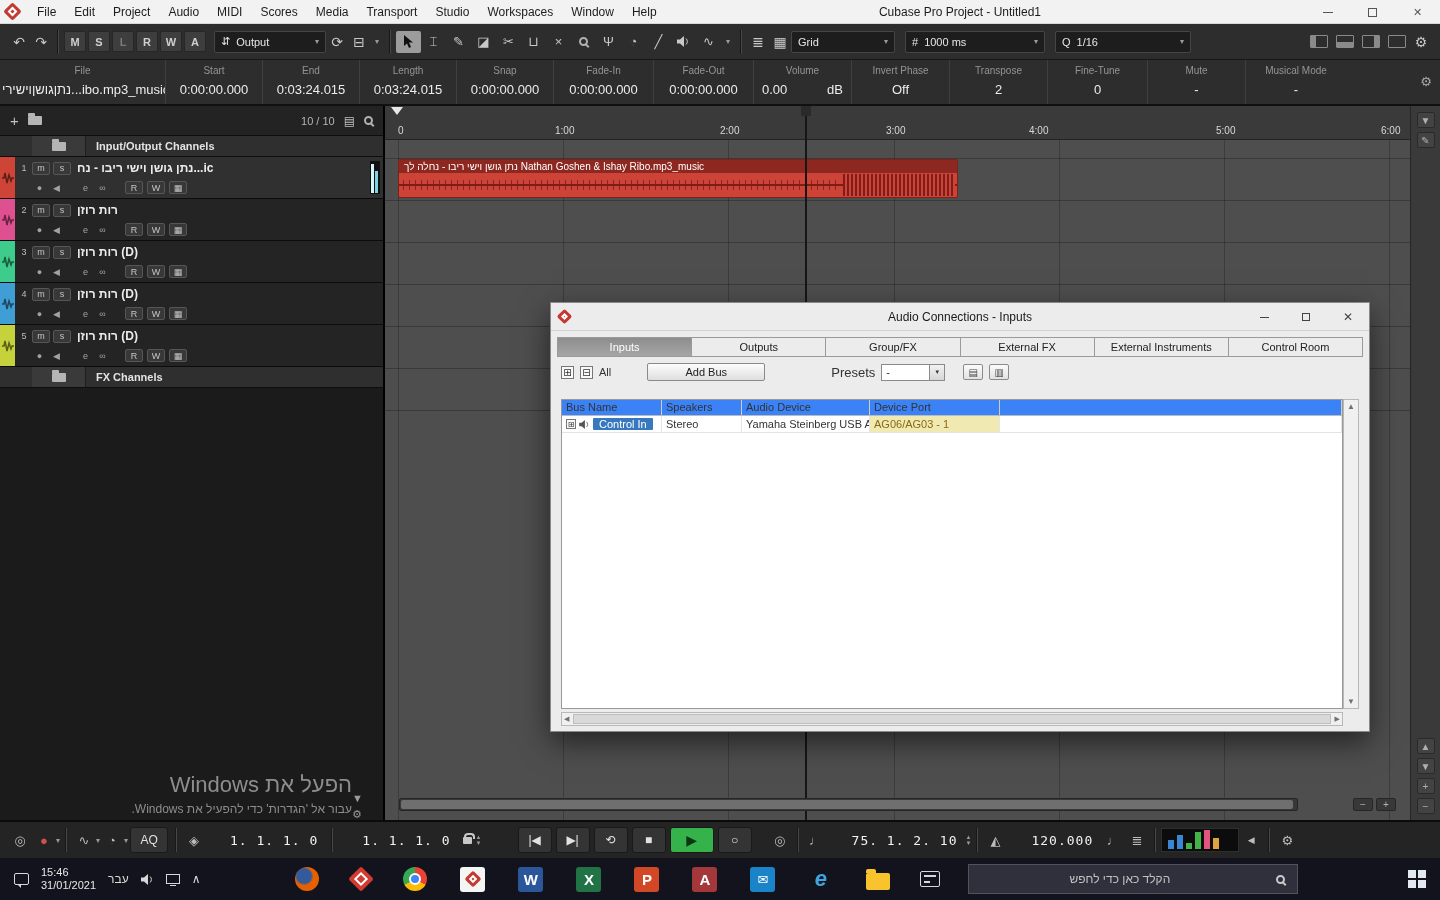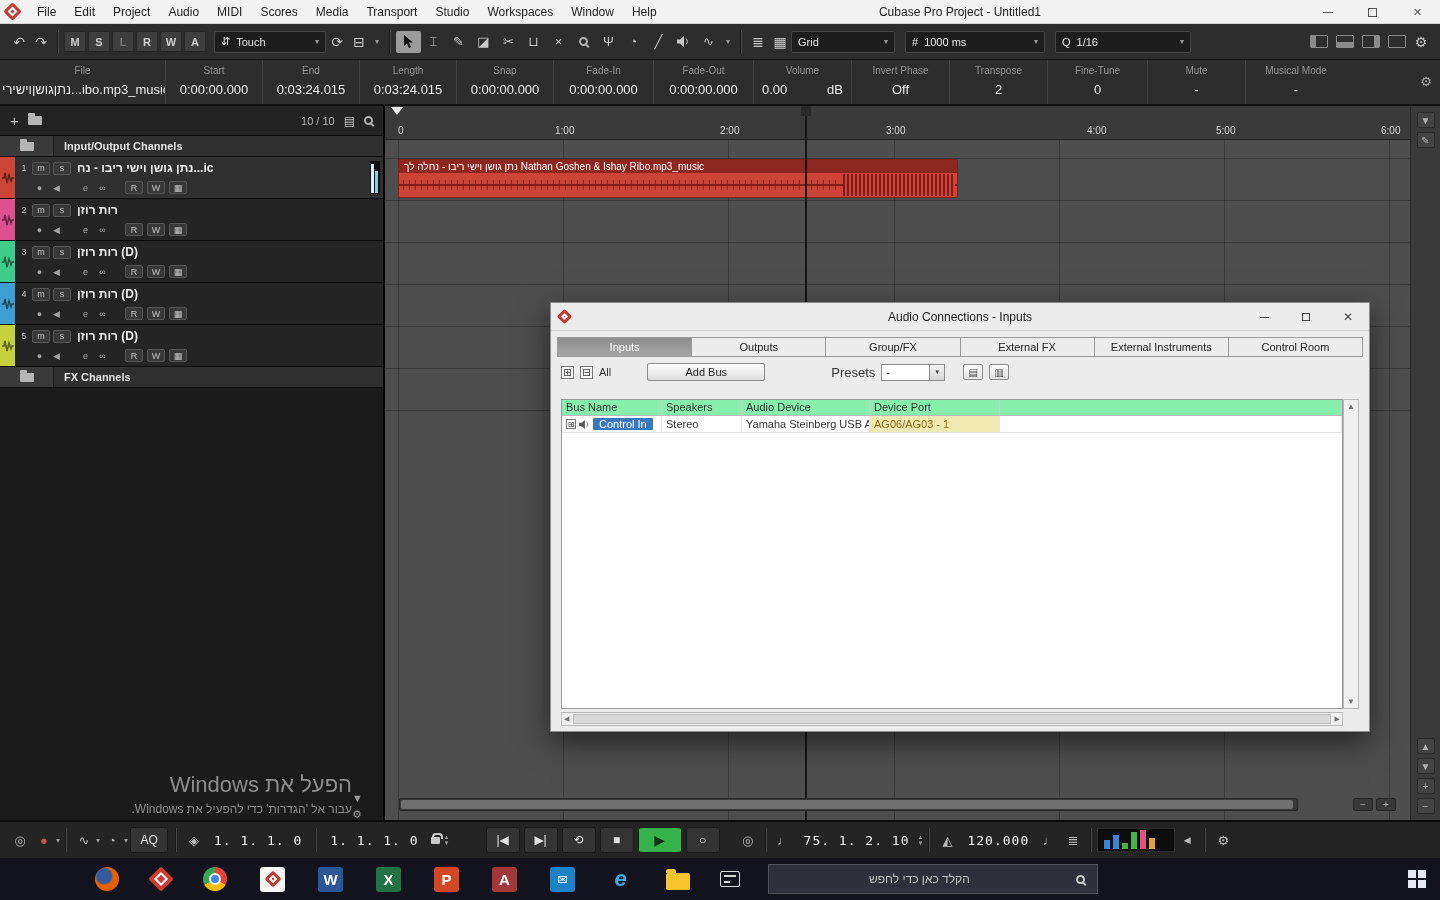--- a/index.html
+++ b/index.html
@@ -44,21 +44,21 @@
   .ilabel { text-align:center; color:#949494; font-size:10px; }
   .ivalue { text-align:center; color:#ececec; font-size:13px; margin-top:6px; white-space:nowrap; overflow:hidden; }
   .ivalue.vol { display:flex; justify-content:space-between; padding:0 8px; }
   .info-gear { position:absolute; right:8px; top:14px; color:#a8a8a8; font-size:13px; }
 
   
   .trackpanel { position:absolute; left:0; top:106px; width:385px; height:714px; background:#1b1b1b; border-right:2px solid #000; }
   .phead { height:30px; display:flex; align-items:center; gap:9px; padding:0 10px; background:#232323; border-bottom:1px solid #0e0e0e; color:#c0c0c0; }
   .phead .spacer { flex:1; }
   .pcount { font-size:11px; color:#b5b5b5; }
-  .chrow { height:21px; display:flex; align-items:center; background:#2f2f2f; border-bottom:1px solid #0e0e0e; }
+  .chrow { height:21px; display:flex; align-items:center; background:#2f2f2f; border-bottom:1px solid #0e0e0e;padding-left:32px; }
   .chicon { width:54px; height:100%; background:#3a3a3a; display:flex; align-items:center; justify-content:center; border-right:1px solid #1f1f1f; }
   .chlabel { font-weight:bold; font-size:11px; color:#e3e3e3; margin-left:10px; }
   .track { height:42px; display:flex; border-bottom:1px solid #0c0c0c; background:#242424; position:relative; }
   .track.sel { background:#303030; }
   .strip { width:15px; display:flex; align-items:center; justify-content:center; flex:none; }
   .tmain { flex:1; padding:2px 4px 0 4px; overflow:hidden; }
   .r1 { display:flex; align-items:center; gap:3px; height:18px; }
   .tnum { font-size:9px; color:#bdbdbd; width:10px; text-align:center; }
   .sq { width:18px; height:13px; border:1px solid #565656; background:#383838; border-radius:2px; color:#c5c5c5; font-size:9px; display:flex; align-items:center; justify-content:center; flex:none; }
   .tname { font-size:12px; font-weight:bold; color:#ececec; margin-left:3px; white-space:nowrap; overflow:hidden; }
@@ -107,38 +107,38 @@
   .dtab.active { background:linear-gradient(#8d8d8d,#a6a6a6); color:#fff;text-align:right; }
   .dlg-toolbar { display:flex; align-items:center; height:30px; padding:0 10px; gap:6px; }
   .xbox { width:13px; height:13px; border:1px solid #777; background:#f8f8f8; color:#333; font-size:10px; display:flex; align-items:center; justify-content:center; }
   .addbus { width:118px; height:18px; background:linear-gradient(#fdfdfd,#dedede); border:1px solid #8a8a8a; border-radius:2px; font-size:11px; color:#222; display:flex; align-items:center; justify-content:center; margin-left:30px; }
   .presets-lbl { margin-left:60px; color:#333; font-size:13px; }
   .combo { width:64px; height:17px; background:#fff; border:1px solid #8a8a8a; display:flex; align-items:center; }
   .combo .val { flex:1; padding-left:4px; font-size:11px; color:#222; }
   .combo .btn { width:15px; height:100%; background:linear-gradient(#f2f2f2,#d6d6d6); border-left:1px solid #8a8a8a; display:flex; align-items:center; justify-content:center; font-size:7px; color:#333; }
   .pico { width:20px; height:16px; border:1px solid #8a8a8a; background:linear-gradient(#fbfbfb,#e2e2e2); color:#444; font-size:10px; display:flex; align-items:center; justify-content:center; border-radius:2px; }
   .dlg-table { position:absolute; left:10px; right:26px; top:96px; bottom:22px; background:#fff; border:1px solid #999; }
-  .thead { display:grid; grid-template-columns:100px 80px 128px 130px 1fr; height:16px; background:#86efac; border-bottom:1px solid #bbb; }
+  .thead { display:grid; grid-template-columns:100px 80px 128px 130px 1fr; height:16px; background:#3b82f6; border-bottom:1px solid #bbb; }
   .thead div { font-size:11px; color:#333; padding:1px 4px; border-right:1px solid #ccc; overflow:hidden; white-space:nowrap; }
   .trow { display:grid; grid-template-columns:100px 80px 128px 130px 1fr; height:17px; border-bottom:1px solid #e4e4e4; }
   .trow .cell { font-size:11px; color:#333; padding:1px 4px; border-right:1px solid #e4e4e4; overflow:hidden; white-space:nowrap; display:flex; align-items:center; gap:3px; }
   .chip { background:#3878be; color:#fff; padding:0 6px; font-size:11px; border-radius:1px; }
   .cell.port { background:#f1e9b2; color:#8a6914; }
   .spk { flex:none; }
   .vscroll { position:absolute; right:10px; top:96px; bottom:22px; width:16px; background:#f0f0f0; border:1px solid #b8b8b8; display:flex; flex-direction:column; justify-content:space-between; align-items:center; }
   .vscroll span, .hscrollD span { color:#707070; font-size:8px; padding:2px; }
   .hscrollD { position:absolute; left:10px; right:26px; bottom:5px; height:14px; background:#f0f0f0; border:1px solid #b8b8b8; display:flex; align-items:center; justify-content:space-between; }
   .hscrollD .thumb { flex:1; height:10px; margin:0 2px; background:#d9d9d9; border:1px solid #bdbdbd; }
 
   
   .transport { position:absolute; left:0; top:820px; width:1440px; height:38px; background:#242424; border-top:2px solid #0b0b0b; display:flex; align-items:center; padding:0 8px; color:#c8c8c8; }
   .tpico { width:24px; height:24px; display:flex; align-items:center; justify-content:center; font-size:13px; color:#bcbcbc; }
   .tpbtn { height:26px; min-width:34px; background:#343434; border:1px solid #191919; border-radius:3px; display:flex; align-items:center; justify-content:center; color:#e2e2e2; font-size:12px; margin:0 2px; padding:0 6px; }
   .tpbtn.play { background:#35b24a; color:#0c3514; min-width:44px; font-size:14px; }
-  .disp { font-family:"DejaVu Sans Mono","Liberation Mono",monospace; font-size:13px; color:#f2f2f2; letter-spacing:1px; padding:0 8px; white-space:nowrap; }
+  .disp { font-family:"DejaVu Sans Mono","Liberation Mono",monospace; font-size:13px; color:#f2f2f2; letter-spacing:1px; padding:0 8px; white-space:nowrap;margin-left:16px; }
   .updn { display:flex; flex-direction:column; font-size:6px; color:#9a9a9a; line-height:6px; }
   .lock { width:9px; height:7px; background:#c8c8c8; position:relative; display:inline-block; border-radius:1px; margin:0 4px; }
   .lock::before { content:""; position:absolute; top:-4px; left:1px; width:7px; height:4px; border:2px solid #c8c8c8; border-bottom:none; border-radius:4px 4px 0 0; }
   .meterbox { width:78px; height:24px; background:#0c0c0c; border:1px solid #2e2e2e; display:flex; align-items:flex-end; gap:3px; padding:2px 6px; }
   .meterbox i { display:block; width:6px; }
 
   
   .taskbar { position:absolute; left:0; top:858px; width:1440px; height:42px; background:#13131d; display:flex; align-items:center; color:#e8e8e8; }
   .tray { display:flex; align-items:center; gap:12px; padding-left:14px; }
   .clock { font-size:11px; line-height:13px; text-align:left; }
@@ -206,21 +206,21 @@
   <span class="tico">↷</span>
   <span class="sep"></span>
   <span class="xbtn">M</span>
   <span class="xbtn">S</span>
   <span class="xbtn dim">L</span>
   <span class="xbtn">R</span>
   <span class="xbtn">W</span>
   <span class="xbtn">A</span>
   <div class="well" style="width:112px;margin-left:6px">
     <span>⇵</span>
-    <span style="flex:1">Touch</span>
+    <span style="flex:1">Output</span>
     <span class="caret">▾</span>
   </div>
   <span class="tico">⟳</span>
   <span class="tico">⊟</span>
   <span class="tico" style="width:14px">
       <span class="caret">▾</span>
     </span>
   <span class="sep"></span>
   <span class="tool active">
     <svg width="12" height="14" viewBox="0 0 12 14">
@@ -521,21 +521,21 @@
   <div class="lane" style="top:220px"></div>
     <div class="lane" style="top:262px"></div>
   <div class="lane" style="top:304px"></div>
 
   <div class="ruler">
     <span class="startmark"></span>
     <span class="tick" style="left:13px">0</span>
     <span class="tick" style="left:170px">1:00</span>
     <span class="tick" style="left:335px">2:00</span>
     <span class="tick" style="left:501px">3:00</span>
-    <span class="tick" style="left:702px">4:00</span>
+    <span class="tick" style="left:644px">4:00</span>
     <span class="tick" style="left:831px">5:00</span>
     <span class="tick" style="left:996px">6:00</span>
   </div>
 
   <div class="event">
     <div class="etitle">נתן גושן וישי ריבו - נחלה לך Nathan Goshen &amp; Ishay Ribo.mp3_music</div>
     <div class="ebody">
       <div class="equiet"></div>
       <div class="edense"></div>
     </div>
@@ -680,20 +680,34 @@
     <i style="height: 17px; background: rgb(68, 180, 73);"></i>
     <i style="height: 19px; background: rgb(226, 85, 126);"></i>
     <i style="height: 11px; background: rgb(226, 161, 63);"></i>
   </div>
   <span class="tpico" style="font-size:9px">◀</span>
   <span class="sep"></span>
   <span class="tpico">⚙</span>
 </div>
 
 <div class="taskbar">
+  <div class="tray">
+    <span class="chatic"></span>
+    <div class="clock">
+      <div>15:46</div>
+      <div>31/01/2021</div>
+    </div>
+    <span class="trayico">עבר</span>
+    <svg width="13" height="11" viewBox="0 0 13 11">
+        <polygon points="0,3.5 3,3.5 7,0 7,11 3,7.5 0,7.5" fill="#d8d8d8"></polygon>
+        <path d="M9,2.5 A4 4 0 0 1 9,8.5" stroke="#d8d8d8" fill="none"></path>
+      </svg>
+    <span class="netic"></span>
+    <span class="trayico">∧</span>
+  </div>
   <div class="apps">
     <span class="firefox"></span>
     <span class="reddiamond"></span>
     <span class="chromeic"></span>
     <span class="tile cubtile">
         <span class="logo" style="width:12px;height:12px"></span>
       </span>
     <span class="tile wordic">W</span>
     <span class="tile excelic">X</span>
     <span class="tile pptic">P</span>

